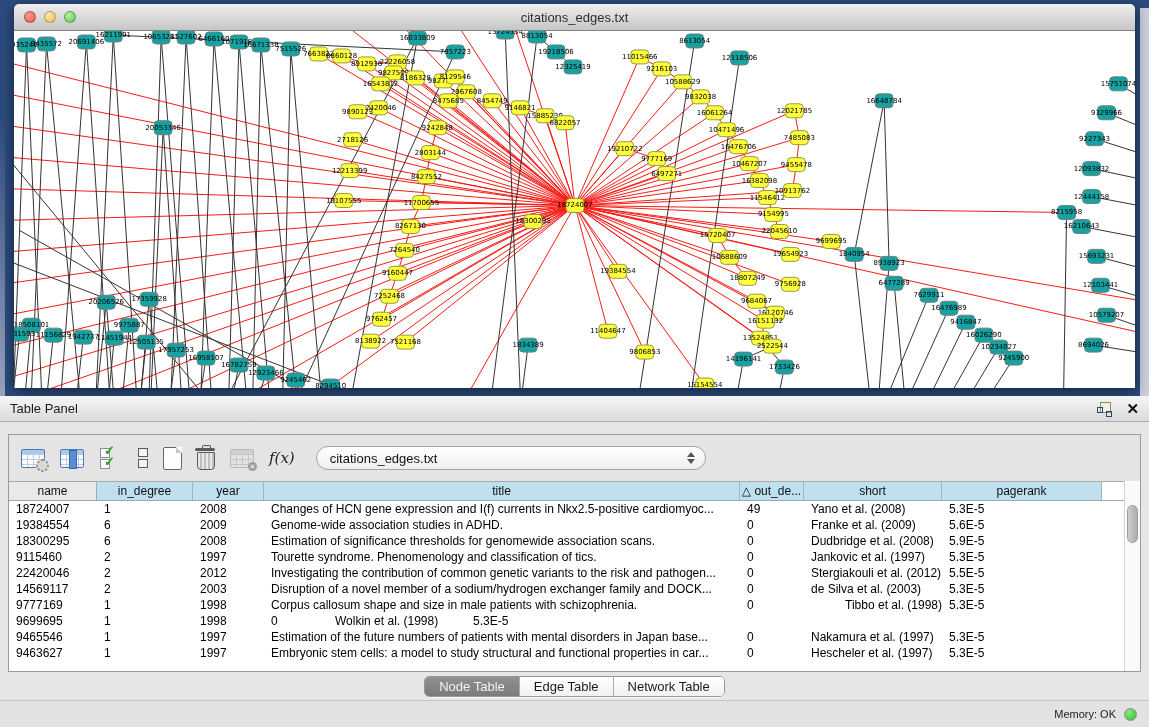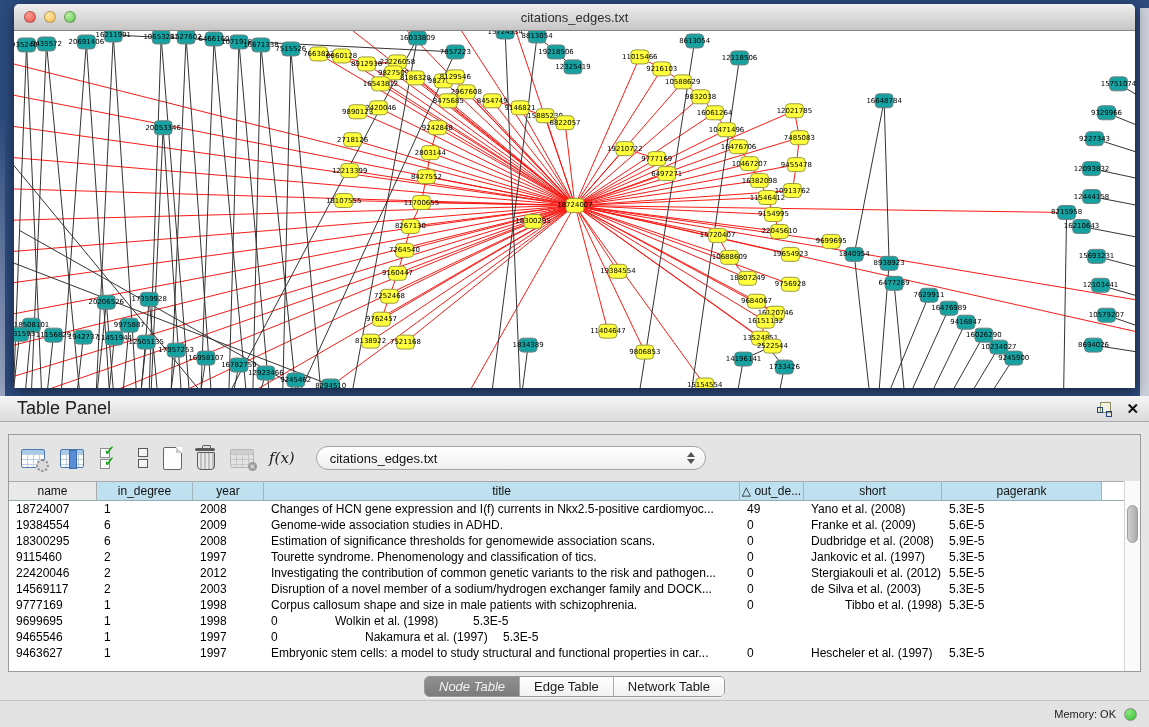--- a/index.html
+++ b/index.html
@@ -29,21 +29,21 @@
   .edge.red{stroke:#F81B15;stroke-width:1;}
   .edge.black{stroke:#333;stroke-width:1;}
   .ny{fill:#FFFF3C;stroke:#99993F;stroke-width:1;}
   .nt{fill:#17A2A2;stroke:#6E8080;stroke-width:1;}
   .canvas text{font:7px "DejaVu Sans",sans-serif;fill:#000;text-anchor:middle;}
 
   
   .table-panel{position:absolute;left:0;top:396px;width:1149px;height:331px;background:#E6E6E6;}
   .panel-header{height:25px;background:linear-gradient(#F6F6F6,#DADADA);
       border-bottom:1px solid #ADADAD;display:flex;align-items:center;padding:0 10px;}
-  .panel-header .ph-title{font-size:18px;color:#1c1c1c;margin-left:7px;}
+  .panel-header .ph-title{font-size:13px;color:#1c1c1c;}
   .ph-icons{margin-left:auto;display:flex;align-items:center;gap:14px;}
   .float-ic{position:relative;width:15px;height:14px;}
   .float-ic .sq1{position:absolute;left:3px;top:0;width:9px;height:9px;border:1px solid #8E8E5A;background:#F2F2E4;}
   .float-ic .sq2{position:absolute;left:0;top:5px;width:4px;height:4px;border:1px solid #23487F;}
   .float-ic .sq3{position:absolute;right:0;top:9px;width:4px;height:4px;border:1px solid #23487F;}
   .close-ic{font-size:15px;font-weight:bold;color:#111;line-height:14px;}
 
   .panel-body{position:absolute;left:8px;top:38px;width:1133px;height:238px;
       border:1px solid #9A9A9A;background:#fff;box-sizing:border-box;}
   .toolbar{height:46px;background:#E4E4E4;display:flex;align-items:center;gap:15px;padding:0 12px;}
@@ -100,21 +100,21 @@
       overflow:hidden;white-space:nowrap;}
   .vscroll{position:absolute;right:0;top:46px;bottom:0;width:16px;background:#FAFAFA;border-left:1px solid #D4D4D4;box-sizing:border-box;}
   .vthumb{position:absolute;left:2px;top:24px;width:11px;height:38px;border-radius:6px;
       background:linear-gradient(90deg,#CFCFCF,#ACACAC);border:1px solid #9C9C9C;box-sizing:border-box;}
 
   .tabs{position:absolute;left:0;top:280px;width:100%;display:flex;justify-content:center;}
   .segwrap{display:flex;border:1px solid #979797;border-radius:5px;overflow:hidden;background:#fff;
       box-shadow:0 1px 0 rgba(255,255,255,.7);}
   .seg{padding:2px 14px;font-size:13px;color:#1a1a1a;background:linear-gradient(#FFFFFF,#F1F1F1);border-right:1px solid #ABABAB;}
   .seg:last-child{border-right:none;}
-  .seg.sel{background:linear-gradient(#909090,#7B7B7B);color:#F3F3F3;font-style:italic;}
+  .seg.sel{background:linear-gradient(#909090,#7B7B7B);color:#F3F3F3;}
 
   .statusbar{position:absolute;left:0;bottom:0;width:100%;height:27px;background:#E2E2E2;
       border-top:1px solid #C6C6C6;display:flex;align-items:center;justify-content:flex-end;padding-right:12px;box-sizing:border-box;}
   .statusbar .mem{font-size:11px;color:#222;margin-right:8px;}
   .memdot{width:13px;height:13px;border-radius:50%;border:1px solid #8E8E8E;box-sizing:border-box;
       background:radial-gradient(circle at 35% 30%,#8BE87F,#2FBF2F);}
 </style>
 </head>
 <body>
 
@@ -984,22 +984,23 @@
             <div class="td" style="width: 96px; flex: 0 0 96px;">1</div>
             <div class="td" style="width: 71px; flex: 0 0 71px;">1998</div>
             <div class="td" style="width: 64px; flex: 0 0 64px;">0</div>
             <div class="td" style="width: 138px; flex: 0 0 138px;">Wolkin et al. (1998)</div>
             <div class="td" style="width: 160px; flex: 0 0 160px;">5.3E-5</div>
           </div>
           <div class="trow">
             <div class="td" style="width: 88px; flex: 0 0 88px;">9465546</div>
             <div class="td" style="width: 96px; flex: 0 0 96px;">1</div>
             <div class="td" style="width: 71px; flex: 0 0 71px;">1997</div>
+            <div class="td" style="width: 476px; flex: 0 0 476px;">Estimation of the future numbers of patients with mental disorders in Japan base...</div>
             <div class="td" style="width: 64px; flex: 0 0 64px;">0</div>
-            <div class="td" style="width: 138px; flex: 0 0 138px; margin-left: 30px;">Nakamura et al. (1997)</div>
+            <div class="td" style="width: 138px; flex: 0 0 138px;">Nakamura et al. (1997)</div>
             <div class="td" style="width: 160px; flex: 0 0 160px;">5.3E-5</div>
           </div>
           <div class="trow">
             <div class="td" style="width: 88px; flex: 0 0 88px;">9463627</div>
             <div class="td" style="width: 96px; flex: 0 0 96px;">1</div>
             <div class="td" style="width: 71px; flex: 0 0 71px;">1997</div>
             <div class="td" style="width: 476px; flex: 0 0 476px;">Embryonic stem cells: a model to study structural and functional properties in car...</div>
             <div class="td" style="width: 64px; flex: 0 0 64px;">0</div>
             <div class="td" style="width: 138px; flex: 0 0 138px;">Hescheler et al. (1997)</div>
             <div class="td" style="width: 160px; flex: 0 0 160px;">5.3E-5</div>

